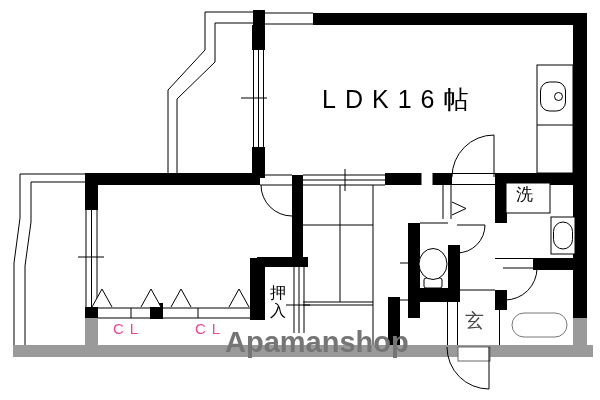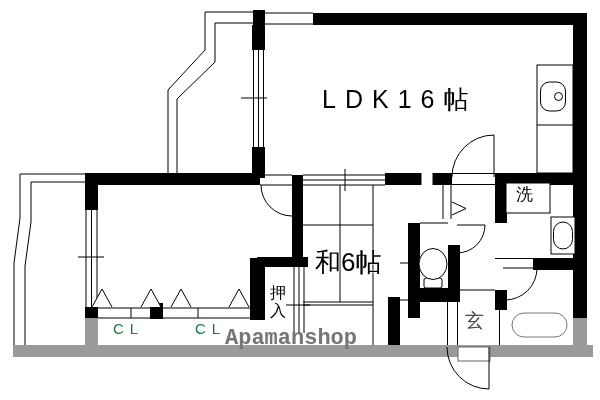--- a/index.html
+++ b/index.html
@@ -12,28 +12,27 @@
     position:absolute;color:#000;z-index:5;
     text-shadow:0 0 2px #fff,0 0 2px #fff;
     line-height:1.05;white-space:pre-line;
   }
   .lbl-ldk{left:322px;top:86px;font-size:25px;letter-spacing:9px;}
   .lbl-west{left:108px;top:231px;font-size:26px;letter-spacing:1px;}
   .lbl-jap{left:315px;top:249px;font-size:26px;letter-spacing:0px;}
   .lbl-oshiire{left:270px;top:284px;font-size:16px;line-height:1.15;text-align:center;}
   .lbl-laundry{left:516px;top:186px;font-size:17px;}
   .lbl-genkan{left:465px;top:311px;font-size:19px;color:#4a4a4a;}
-  .lbl-cl{font-size:15px;letter-spacing:6px;color:#15803d;text-shadow:none;}
+  .lbl-cl{font-size:15px;letter-spacing:6px;color:#ec4899;text-shadow:none;}
   .lbl-cl1{left:113px;top:321px;}
   .lbl-cl2{left:195px;top:321px;}
   .watermark{
     position:absolute;left:225px;top:326px;z-index:6;
-    font-size:22px;font-weight:bold;color:#757575;letter-spacing:0px;
+    font-size:29px;font-weight:bold;color:#757575;letter-spacing:0px;
     text-shadow:none;
-    font-family:Liberation Mono, monospace;
   }
 </style>
 </head>
 <body>
 
 <div id="plan">
 
   <svg width="600" height="400" viewBox="0 0 600 400">
 
     <g fill="none" stroke="#000" stroke-width="1">
@@ -161,21 +160,20 @@
 
     <g>
       <rect x="458" y="347" width="32" height="14" fill="#fff" stroke="#666" stroke-width="1"></rect>
     </g>
     <g stroke="#000" stroke-width="1" fill="none">
       <path d="M447 347 A42 42 0 0 0 489 389 M489 347 V389"></path>
     </g>
   </svg>
 
   <div class="label lbl-ldk">LDK16帖</div>
-  <div class="label lbl-jap">和6帖</div>
   <div class="label lbl-oshiire">押
 入</div>
   <div class="label lbl-laundry">洗</div>
   <div class="label lbl-genkan">玄</div>
   <div class="label lbl-cl lbl-cl1">CL</div>
   <div class="label lbl-cl lbl-cl2">CL</div>
 
   <div class="watermark">Apamanshop</div>
 </div>
 

